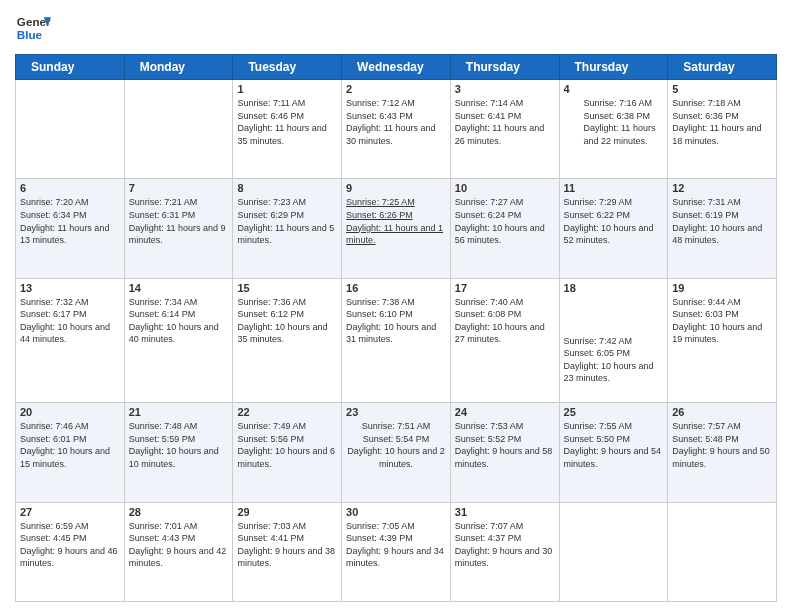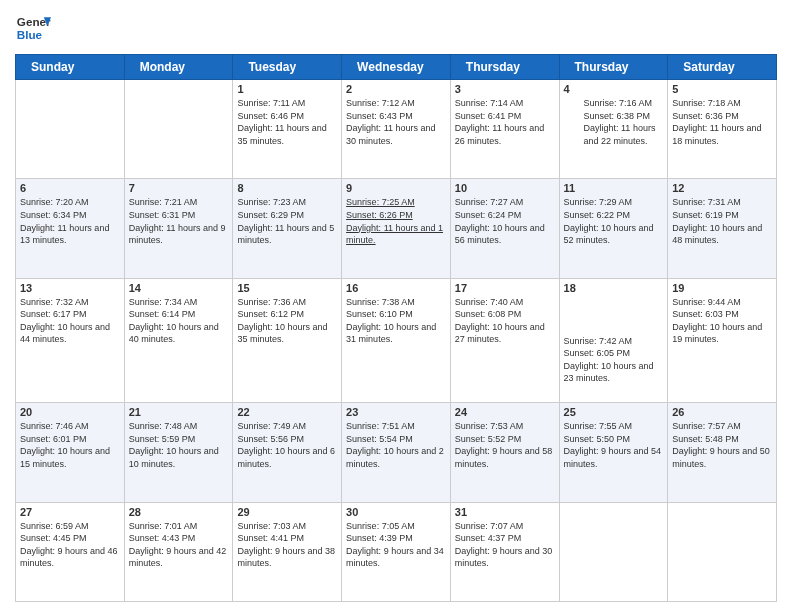--- a/index.html
+++ b/index.html
@@ -253,21 +253,21 @@
 Daylight: 10 hours and 10 minutes.</div>
           </td>
           <td>
             <span class="day-num">22</span>
             <div class="cell-text" style="white-space: pre-line;">Sunrise: 7:49 AM
 Sunset: 5:56 PM
 Daylight: 10 hours and 6 minutes.</div>
           </td>
           <td>
             <span class="day-num">23</span>
-            <div class="cell-text" style="white-space: pre-line;">Sunrise: 7:51 AM
+            <div class="cell-text" style="white-space: pre-line; text-align: center;">Sunrise: 7:51 AM
 Sunset: 5:54 PM
 Daylight: 10 hours and 2 minutes.</div>
           </td>
           <td>
             <span class="day-num">24</span>
             <div class="cell-text" style="white-space: pre-line;">Sunrise: 7:53 AM
 Sunset: 5:52 PM
 Daylight: 9 hours and 58 minutes.</div>
           </td>
           <td>

